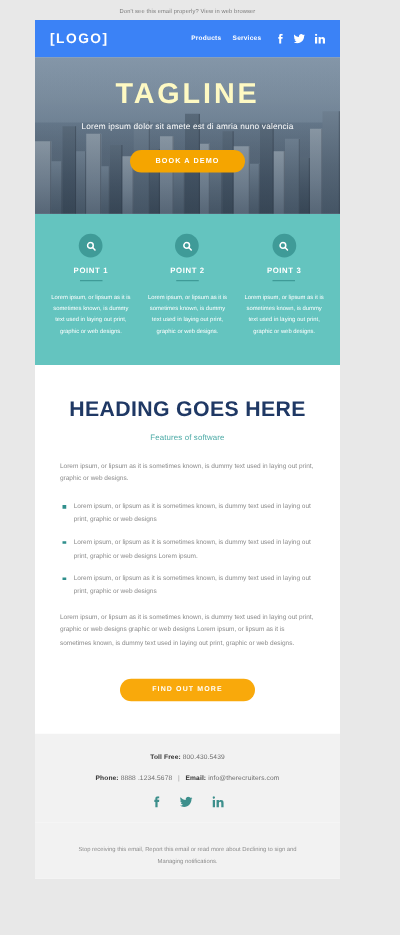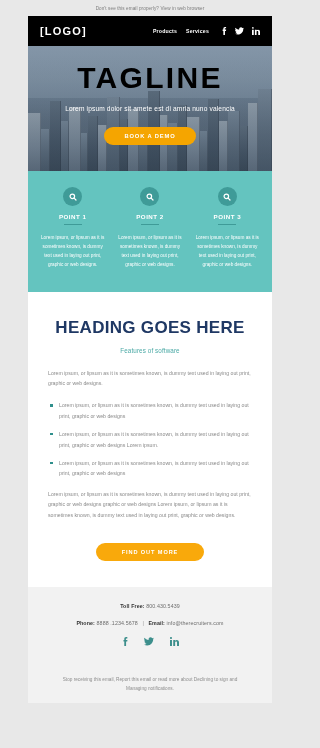--- a/index.html
+++ b/index.html
@@ -22,21 +22,21 @@
     color: #7b7b7b;
     letter-spacing: .1px;
   }
   .email {
     width: 244px;
     margin: 0 auto;
     background: #ffffff;
   }
   
   .nav {
-    background: #000000;
+    background: #3b82f6;
     height: 30px;
     display: flex;
     align-items: center;
     padding: 0 12px;
   }
   .logo {
     color: #ffffff;
     font-size: 11px;
     font-weight: bold;
     letter-spacing: 1.2px;
@@ -82,22 +82,22 @@
     position: absolute; inset: 0;
     background: linear-gradient(180deg, rgba(46,58,69,.30) 0%, rgba(46,58,69,.42) 100%);
   }
   .hero-content {
     position: relative;
     z-index: 3;
     text-align: center;
     padding-top: 17px;
   }
   .tagline {
-    color: #000000;
-    font-size: 30px;
+    color: #fef9c3;
+    font-size: 23px;
     font-weight: bold;
     letter-spacing: 2.3px;
     line-height: 1;
   }
   .hero-sub {
     color: #ffffff;
     font-size: 6.6px;
     line-height: 1.65;
     margin-top: 11px;
     letter-spacing: .15px;

